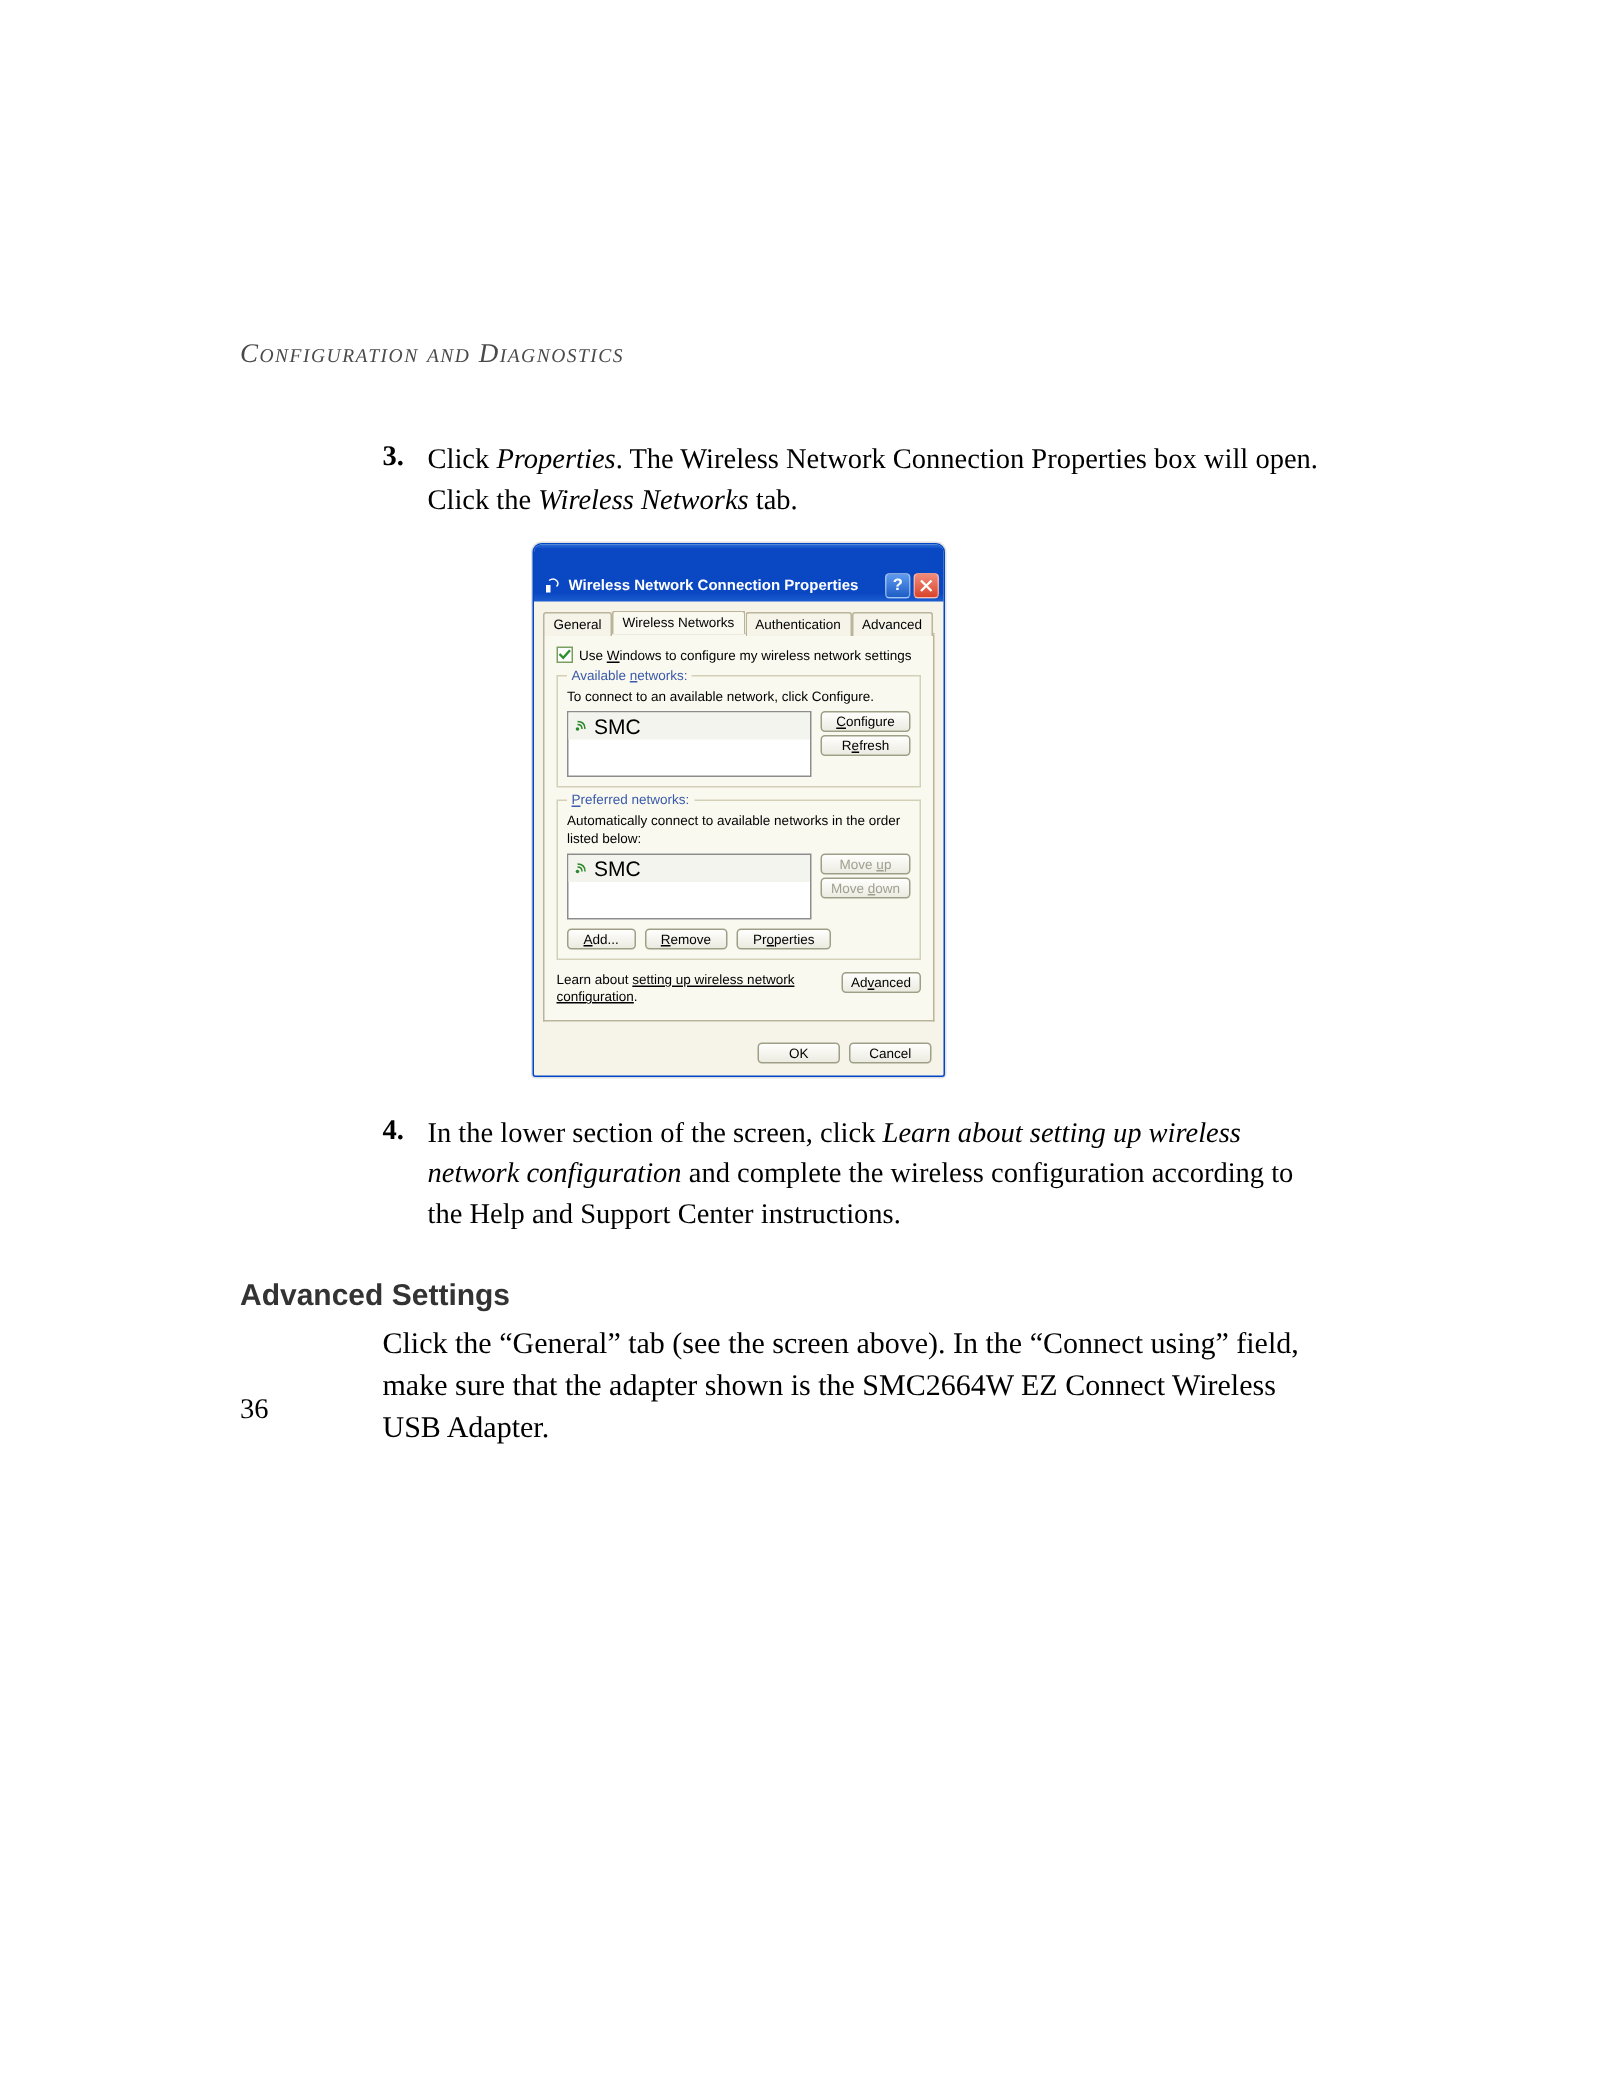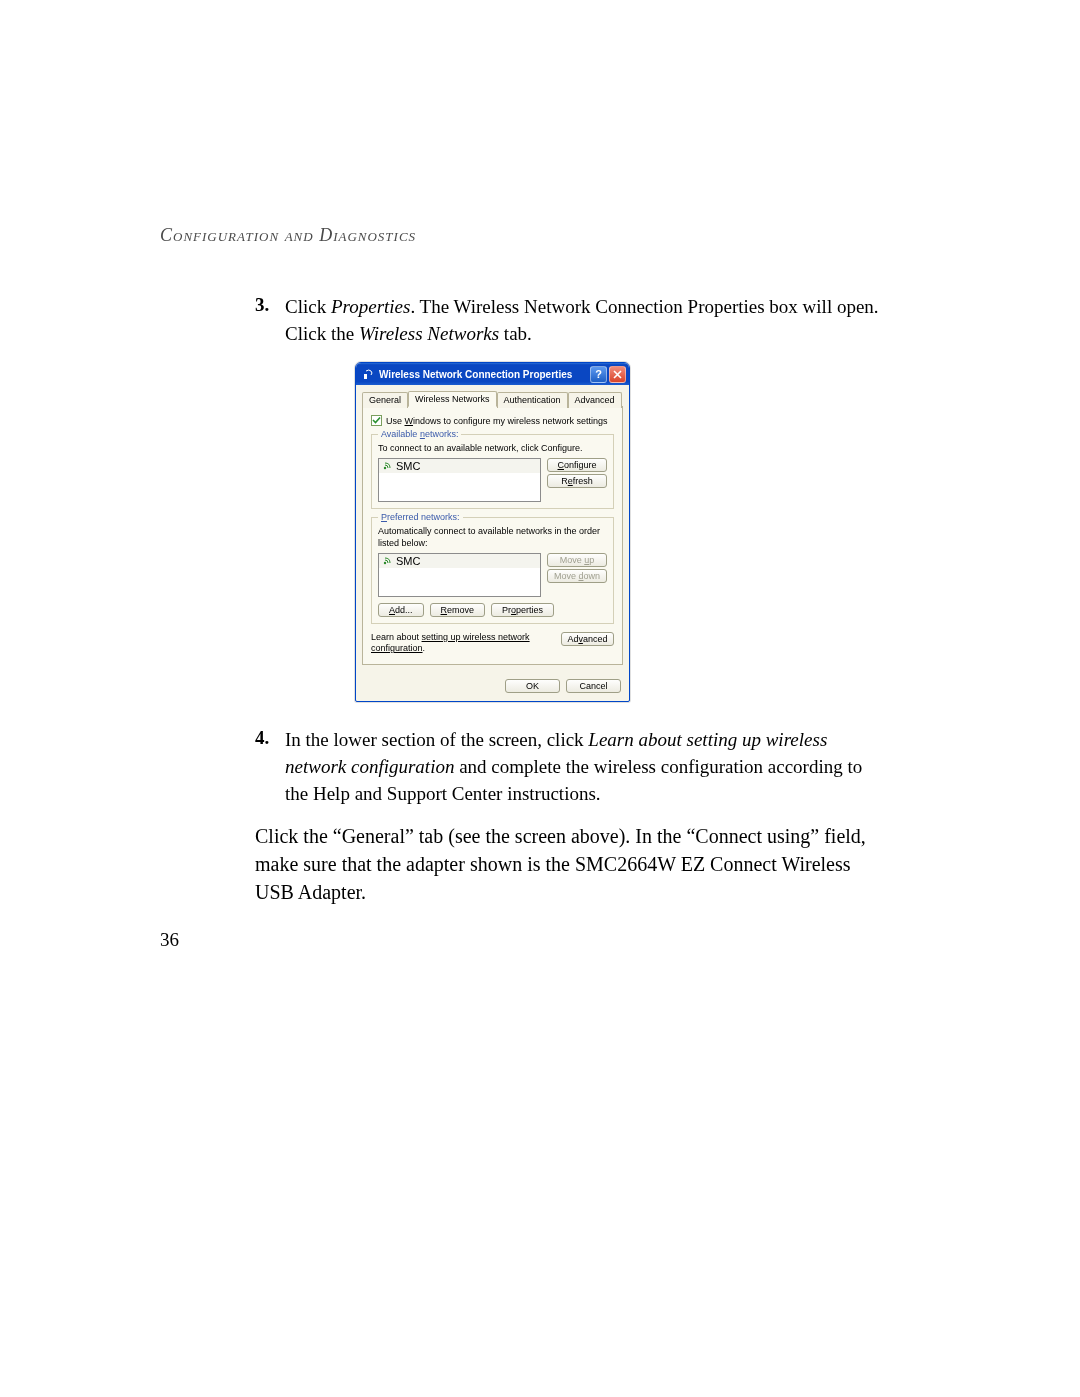--- a/index.html
+++ b/index.html
@@ -55,21 +55,21 @@
     font-size: 9px;
     color: #000;
     box-shadow: 0 0 0 1px #e0e0e0;
   }
   .titlebar {
     height: 22px;
     background: linear-gradient(to bottom, #2a6ed6 0%, #0a47c2 8%, #0a47c2 85%, #1b5dd0 100%);
     border-radius: 5px 5px 0 0;
     display: flex;
     align-items: center;
-    padding: 0 3px 0 6px;
+    padding: 16px 3px 0 6px;
     position: relative;
   }
   .titlebar-icon {
     width: 13px;
     height: 13px;
     margin-right: 4px;
     display: flex;
     align-items: center;
     justify-content: center;
   }
@@ -180,21 +180,21 @@
     background: #fff;
     border: 1px solid #8c8c8c;
     box-sizing: border-box;
   }
   .list-item {
     display: flex;
     align-items: center;
     gap: 4px;
     padding: 1px 3px;
     background: #f4f4ee;
-    font-size: 11px;
+    font-size: 14px;
   }
   .net-icon {
     width: 10px;
     height: 10px;
     display: inline-flex;
     align-items: center;
     justify-content: center;
   }
   .btncol {
     display: flex;
@@ -399,16 +399,17 @@
     </div>
   </div>
 
   <div class="numbered">
     <div class="num">4.</div>
     <div class="numtext">
       <span>In the lower section of the screen, click </span><span class="it">Learn about setting up wireless network configuration</span><span> and complete the wireless configuration according to the Help and Support Center instructions.</span>
     </div>
   </div>
 
+  <div class="subheading">Advanced Settings</div>
   <div class="bodytext">Click the “General” tab (see the screen above). In the “Connect using” field, make sure that the adapter shown is the SMC2664W EZ Connect Wireless USB Adapter.</div>
 
   <div class="page-number">36</div>
 </div>
 
 </body></html>

